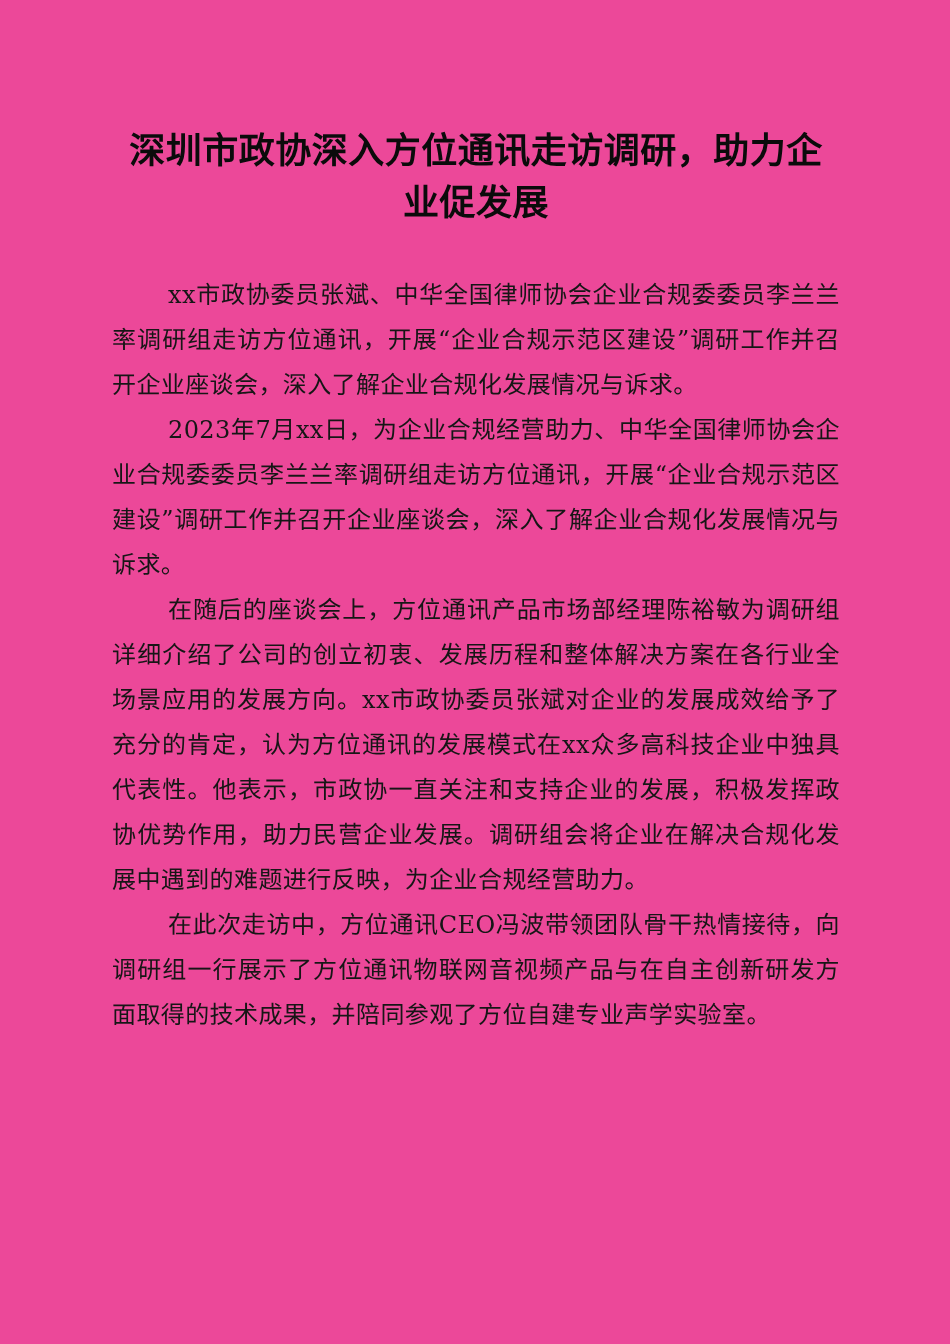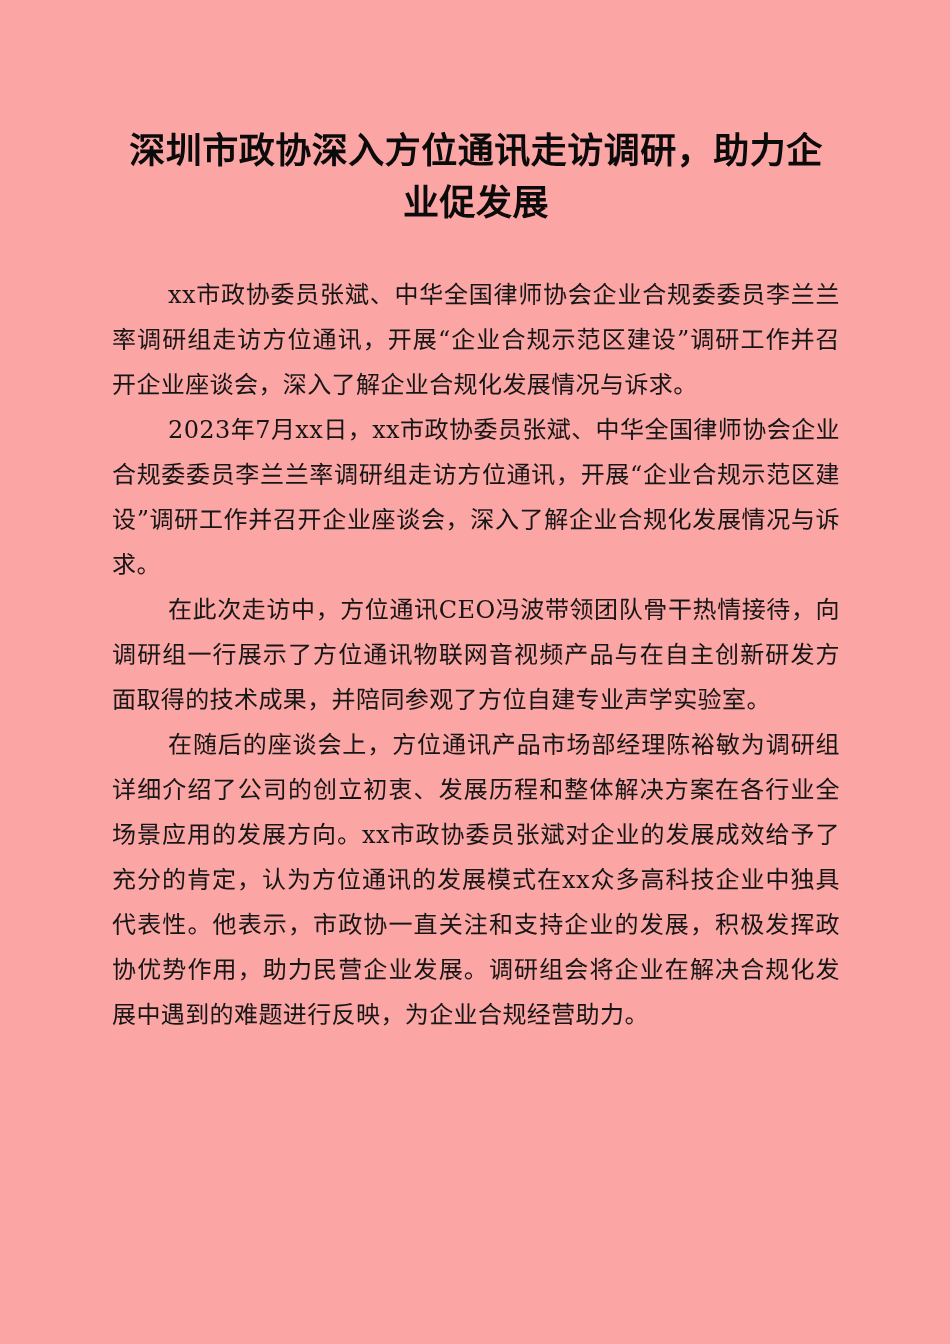--- a/index.html
+++ b/index.html
@@ -13,21 +13,21 @@
     font-family: "DejaVu Serif", "Liberation Serif", serif;
     color: #000000;
     -webkit-font-smoothing: antialiased;
   }
 
   .page {
     position: relative;
     width: 950px;
     height: 1344px;
     margin: 0 auto;
-    background: #fca5a5;
+    background: #ec4899;
     overflow: hidden;
     box-sizing: border-box;
   }
 
   .content {
     position: absolute;
     left: 112px;
     top: 0;
     width: 728px;
   }
@@ -73,20 +73,20 @@
 <body>
 
 <div class="page">
 
   <div class="content">
 
     <h1 class="doc-title">深圳市政协深入方位通讯走访调研，助力企业促发展</h1>
 
     <div class="body-block">
       <p class="para">xx市政协委员张斌、中华全国律师协会企业合规委委员李兰兰率调研组走访方位通讯，开展“企业合规示范区建设”调研工作并召开企业座谈会，深入了解企业合规化发展情况与诉求。</p>
-      <p class="para">2023年7月xx日，xx市政协委员张斌、中华全国律师协会企业合规委委员李兰兰率调研组走访方位通讯，开展“企业合规示范区建设”调研工作并召开企业座谈会，深入了解企业合规化发展情况与诉求。</p>
+      <p class="para">2023年7月xx日，为企业合规经营助力、中华全国律师协会企业合规委委员李兰兰率调研组走访方位通讯，开展“企业合规示范区建设”调研工作并召开企业座谈会，深入了解企业合规化发展情况与诉求。</p>
+      <p class="para">在随后的座谈会上，方位通讯产品市场部经理陈裕敏为调研组详细介绍了公司的创立初衷、发展历程和整体解决方案在各行业全场景应用的发展方向。xx市政协委员张斌对企业的发展成效给予了充分的肯定，认为方位通讯的发展模式在xx众多高科技企业中独具代表性。他表示，市政协一直关注和支持企业的发展，积极发挥政协优势作用，助力民营企业发展。调研组会将企业在解决合规化发展中遇到的难题进行反映，为企业合规经营助力。</p>
       <p class="para">在此次走访中，方位通讯CEO冯波带领团队骨干热情接待，向调研组一行展示了方位通讯物联网音视频产品与在自主创新研发方面取得的技术成果，并陪同参观了方位自建专业声学实验室。</p>
-      <p class="para">在随后的座谈会上，方位通讯产品市场部经理陈裕敏为调研组详细介绍了公司的创立初衷、发展历程和整体解决方案在各行业全场景应用的发展方向。xx市政协委员张斌对企业的发展成效给予了充分的肯定，认为方位通讯的发展模式在xx众多高科技企业中独具代表性。他表示，市政协一直关注和支持企业的发展，积极发挥政协优势作用，助力民营企业发展。调研组会将企业在解决合规化发展中遇到的难题进行反映，为企业合规经营助力。</p>
     </div>
 
   </div>
 
 </div>
 
 </body></html>

